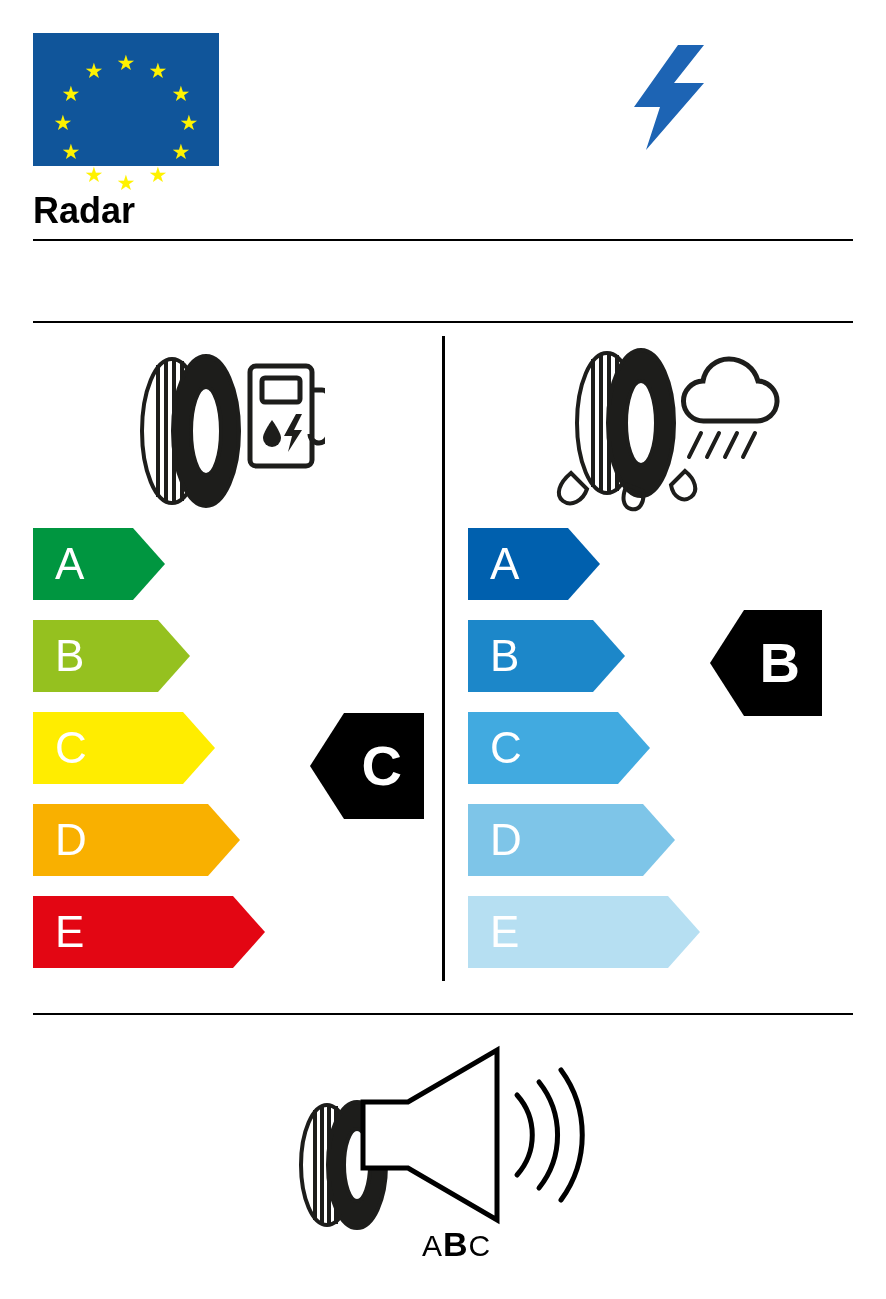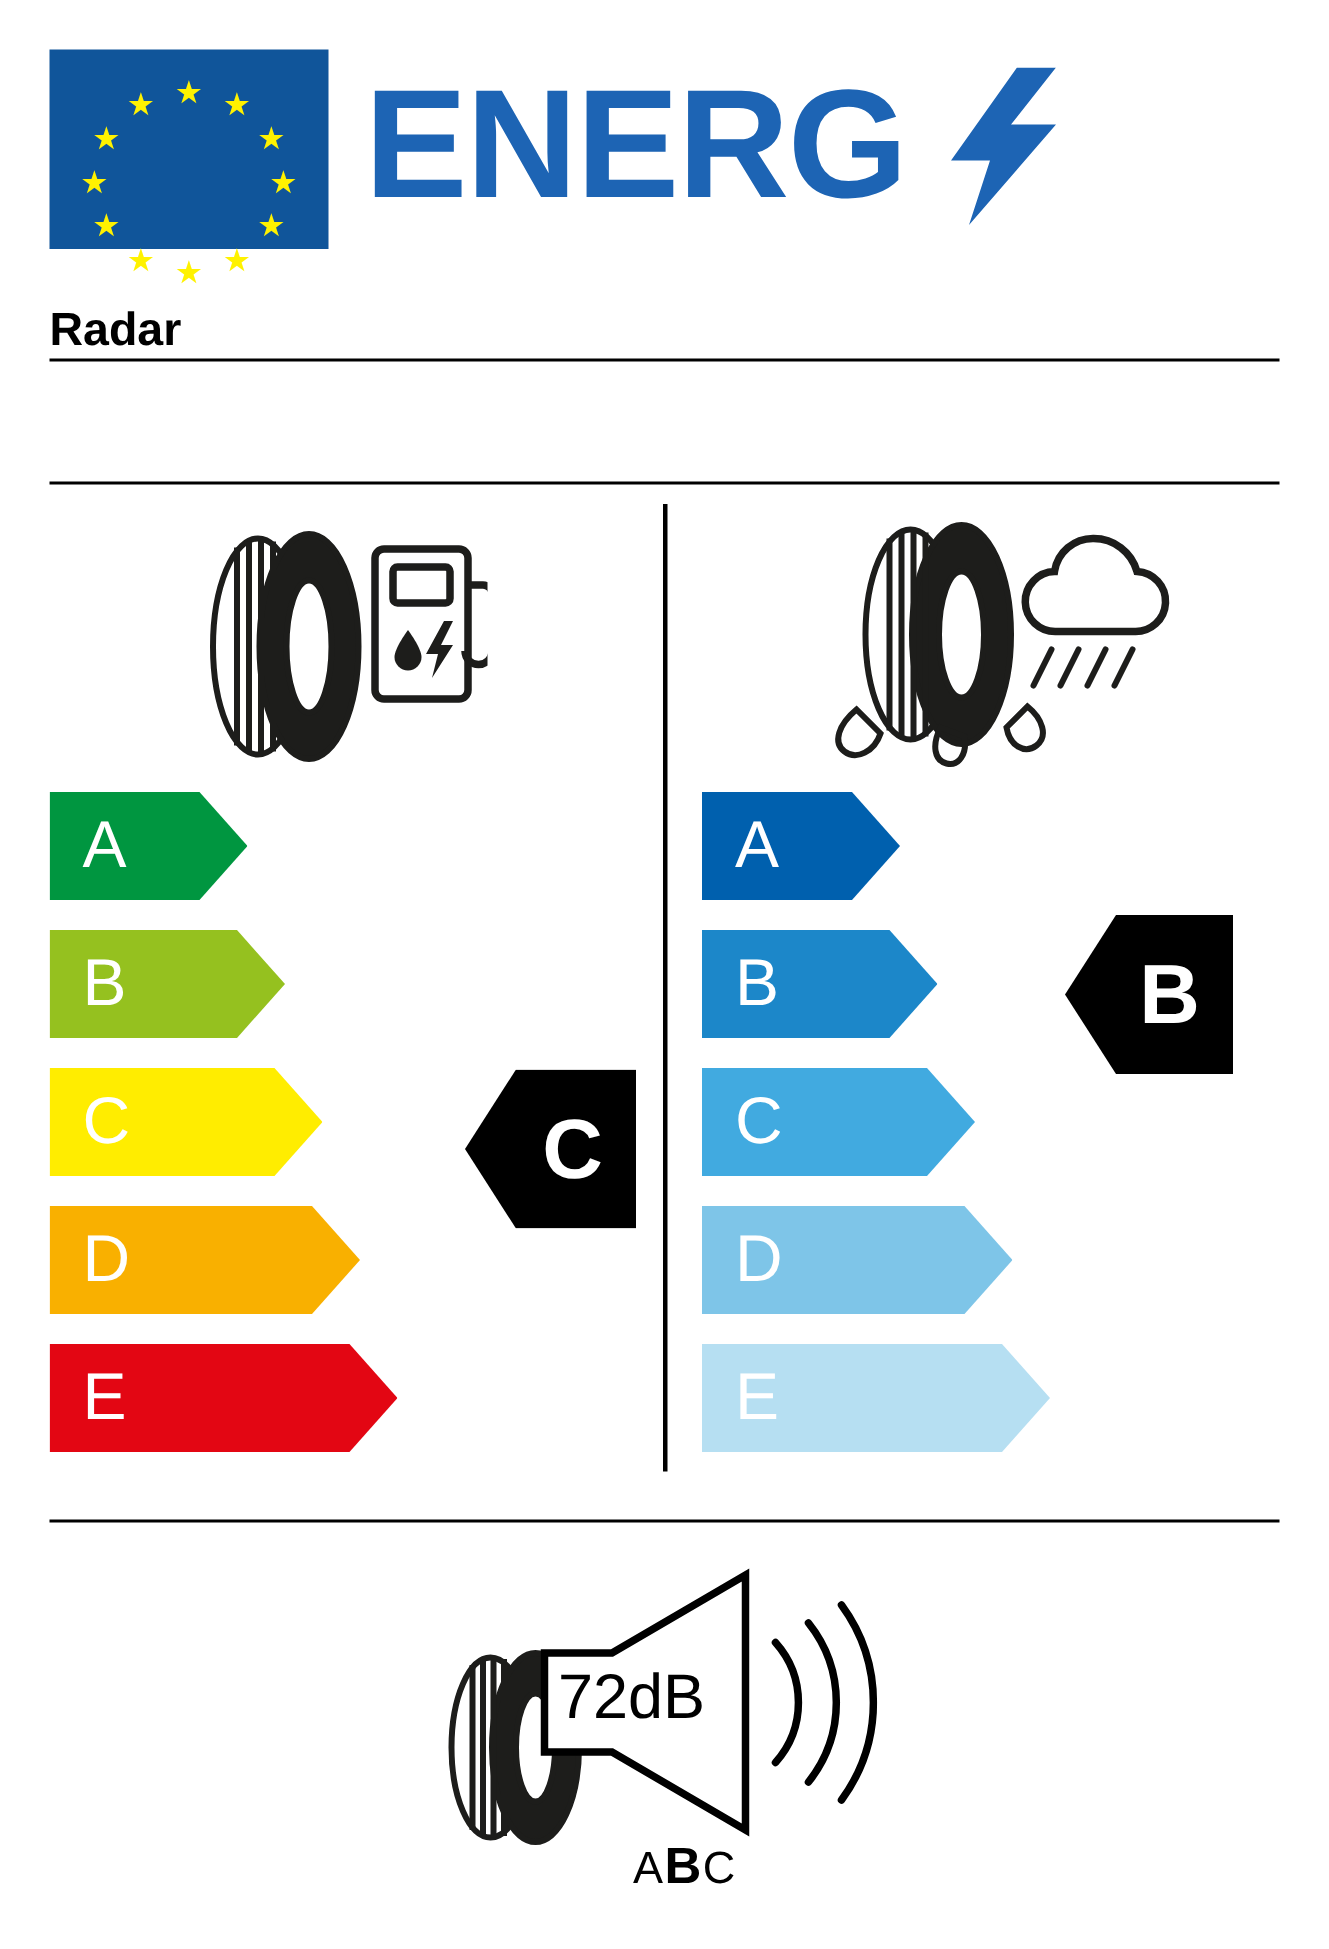--- a/index.html
+++ b/index.html
@@ -54,24 +54,23 @@
     left: 634px;
     top: 45px;
     width: 70px;
     height: 105px;
   }
 
   .brand-name {
     position: absolute;
     left: 33px;
     top: 190px;
-    font-size: 31px;
+    font-size: 36px;
     font-weight: bold;
     color: #000;
-    margin-top: 12px;
   }
   .rule {
     position: absolute;
     background: #000;
     height: 2px;
     left: 33px;
     width: 820px;
   }
   .rule-under-brand { top: 239px; }
   .rule-top-grid    { top: 321px; }
@@ -159,21 +158,20 @@
     <span class="star" style="left:148px; top:60px;">★</span>
     <span class="star" style="left:30px;  top:89px;">★</span>
     <span class="star" style="left:156px; top:89px;">★</span>
     <span class="star" style="left:38px;  top:118px;">★</span>
     <span class="star" style="left:148px; top:118px;">★</span>
     <span class="star" style="left:61px;  top:141px;">★</span>
     <span class="star" style="left:125px; top:141px;">★</span>
     <span class="star" style="left:93px;  top:149px;">★</span>
   </div>
 
-  <div class="energ-word">ENERG</div>
 
   <svg class="bolt" viewBox="0 0 70 105">
     <polygon points="44,0 0,62 26,62 12,105 70,38 40,38 70,0" fill="#1D64B4"></polygon>
   </svg>
 
   <div class="brand-name">Radar</div>
   <div class="rule rule-under-brand"></div>
   <div class="rule rule-top-grid"></div>
   <div class="divider-vert"></div>
 
@@ -294,19 +292,18 @@
       <line x1="51" y1="66" x2="51" y2="184"></line>
     </g>
     <path d="M78 62 h45 L212 10 V180 L123 128 H78 Z" fill="#ffffff" stroke="#000" stroke-width="5"></path>
     <g fill="none" stroke="#000" stroke-width="5" stroke-linecap="round">
       <path d="M232 55 a60 60 0 0 1 0 80"></path>
       <path d="M254 42 a85 85 0 0 1 0 106"></path>
       <path d="M276 30 a110 110 0 0 1 0 130"></path>
     </g>
   </svg>
 
-  <div class="noise-db" style="left:372px; top:1107px;">72dB</div>
 
   <div class="noise-classes">
     <span class="dim">A</span><span class="sel">B</span><span class="dim">C</span>
   </div>
 
 </div>
 
 </body></html>

